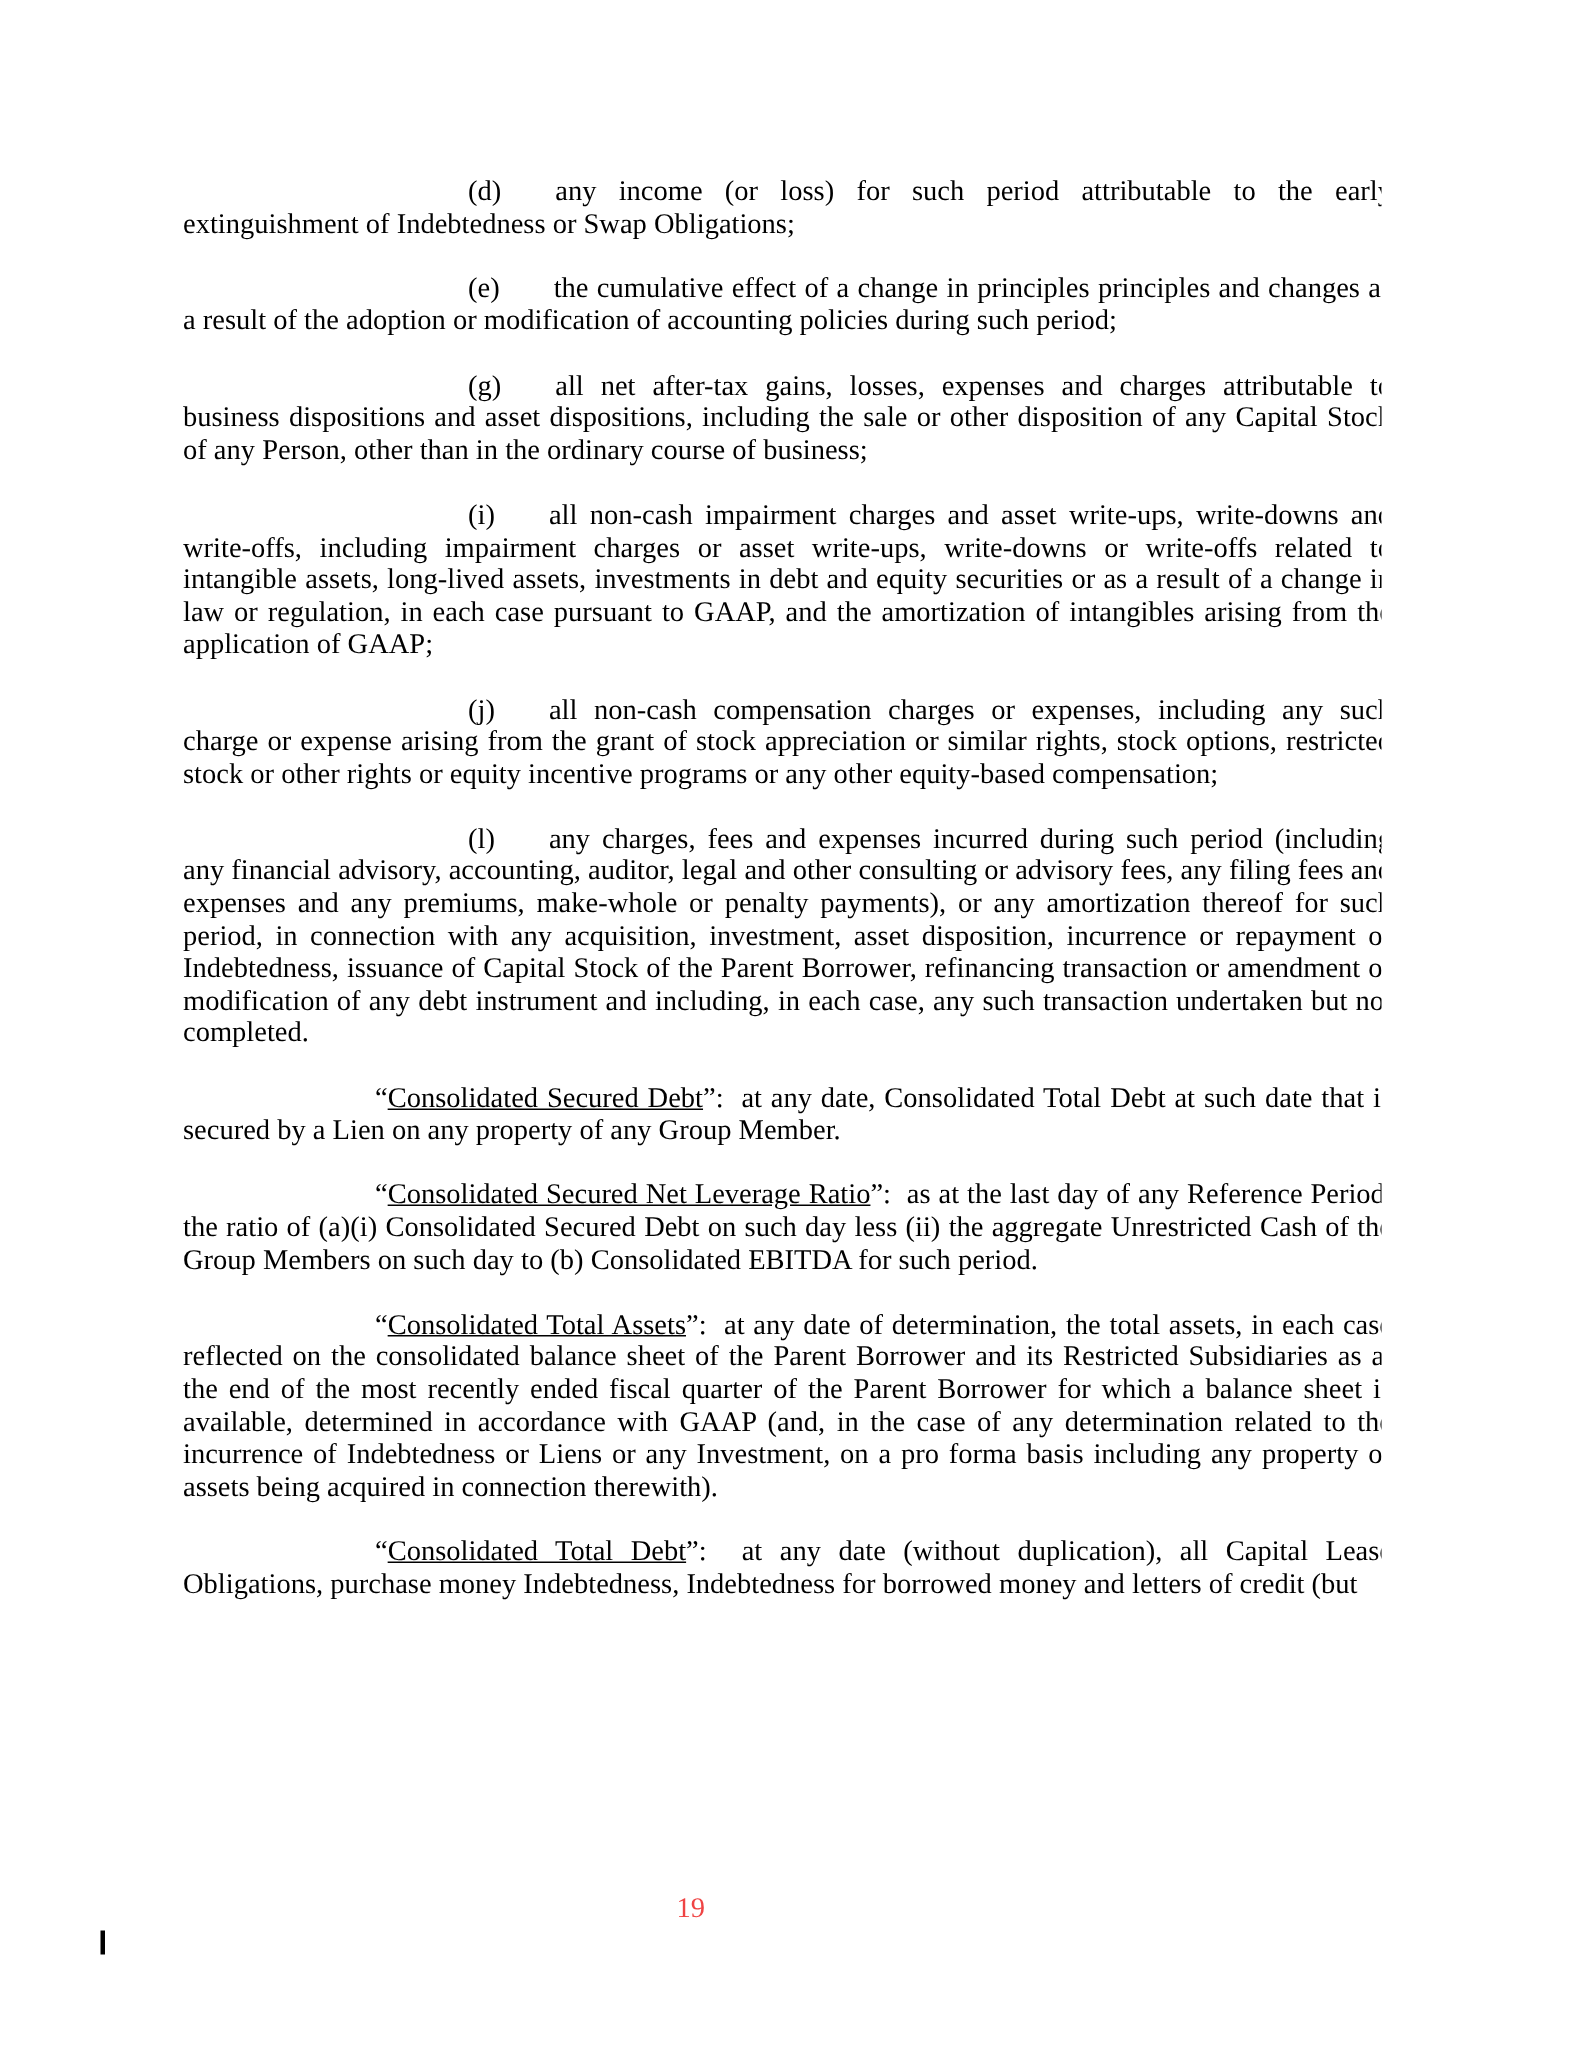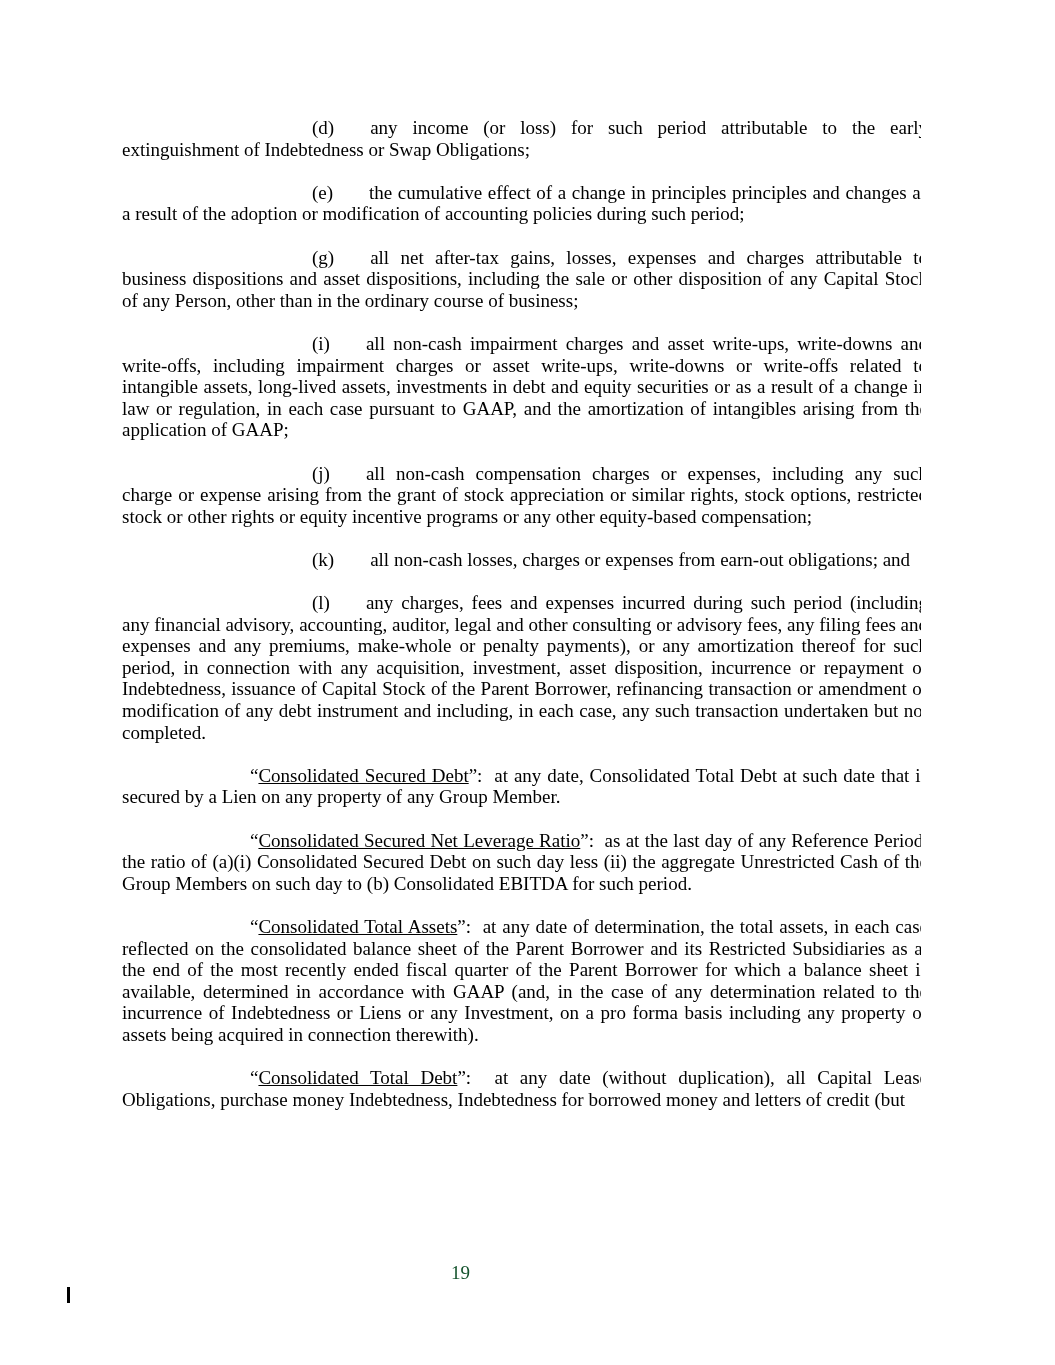--- a/index.html
+++ b/index.html
@@ -38,21 +38,21 @@
   }
   .term { text-decoration: underline; }
   .pagenum {
     position: absolute;
     top: 1262px;
     left: 0;
     width: 100%;
     text-align: center;
     font-size: 19px;
     line-height: 21.6px;
-    color: #14532d;
+    color: #ef4444;
   }
   .marginbar {
     position: absolute;
     left: 67px;
     top: 1287px;
     width: 3px;
     height: 16px;
     background: #000000;
   }
 </style>
@@ -67,21 +67,20 @@
     <p class="clause"><span>(e)</span><span class="tab"></span><span>the cumulative effect of a change in principles principles and changes as a result of the adoption or modification of accounting policies during such period;</span></p>
 
 
     <p class="clause"><span>(g)</span><span class="tab"></span><span>all net after-tax gains, losses, expenses and charges attributable to business dispositions and asset dispositions, including the sale or other disposition of any Capital Stock of any Person, other than in the ordinary course of business;</span></p>
 
 
     <p class="clause"><span>(i)</span><span class="tab"></span><span>all non-cash impairment charges and asset write-ups, write-downs and write-offs, including impairment charges or asset write-ups, write-downs or write-offs related to intangible assets, long-lived assets, investments in debt and equity securities or as a result of a change in law or regulation, in each case pursuant to GAAP, and the amortization of intangibles arising from the application of GAAP;</span></p>
 
     <p class="clause"><span>(j)</span><span class="tab"></span><span>all non-cash compensation charges or expenses, including any such charge or expense arising from the grant of stock appreciation or similar rights, stock options, restricted stock or other rights or equity incentive programs or any other equity-based compensation;</span></p>
 
-    <p class="clause"><span>(k)</span><span class="tab"></span><span>all non-cash losses, charges or expenses from earn-out obligations; and</span></p>
 
     <p class="clause"><span>(l)</span><span class="tab"></span><span>any charges, fees and expenses incurred during such period (including any financial advisory, accounting, auditor, legal and other consulting or advisory fees, any filing fees and expenses and any premiums, make-whole or penalty payments), or any amortization thereof for such period, in connection with any acquisition, investment, asset disposition, incurrence or repayment of Indebtedness, issuance of Capital Stock of the Parent Borrower, refinancing transaction or amendment or modification of any debt instrument and including, in each case, any such transaction undertaken but not completed.</span></p>
 
     <p class="def"><span>“</span><span class="term">Consolidated Secured Debt</span><span>”:&nbsp;</span><span> at any date, Consolidated Total Debt at such date that is secured by a Lien on any property of any Group Member.</span></p>
 
     <p class="def"><span>“</span><span class="term">Consolidated Secured Net Leverage Ratio</span><span>”:&nbsp;</span><span> as at the last day of any Reference Period, the ratio of (a)(i) Consolidated Secured Debt on such day less (ii) the aggregate Unrestricted Cash of the Group Members on such day to (b) Consolidated EBITDA for such period.</span></p>
 
     <p class="def"><span>“</span><span class="term">Consolidated Total Assets</span><span>”:&nbsp;</span><span> at any date of determination, the total assets, in each case reflected on the consolidated balance sheet of the Parent Borrower and its Restricted Subsidiaries as at the end of the most recently ended fiscal quarter of the Parent Borrower for which a balance sheet is available, determined in accordance with GAAP (and, in the case of any determination related to the incurrence of Indebtedness or Liens or any Investment, on a pro forma basis including any property or assets being acquired in connection therewith).</span></p>
 
     <p class="def"><span>“</span><span class="term">Consolidated Total Debt</span><span>”:&nbsp;</span><span>  at any date (without duplication), all Capital Lease Obligations, purchase money Indebtedness, Indebtedness for borrowed money and letters of credit (but</span></p>

